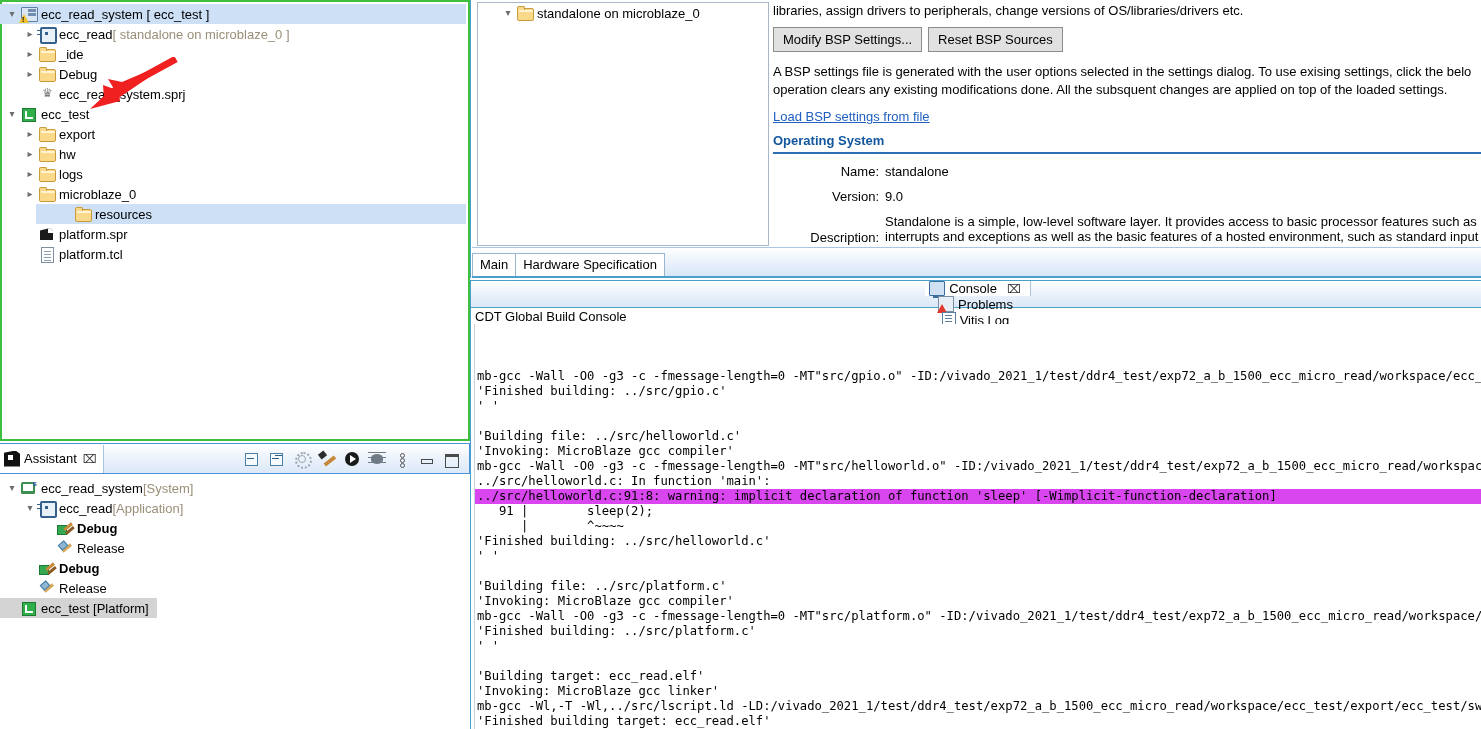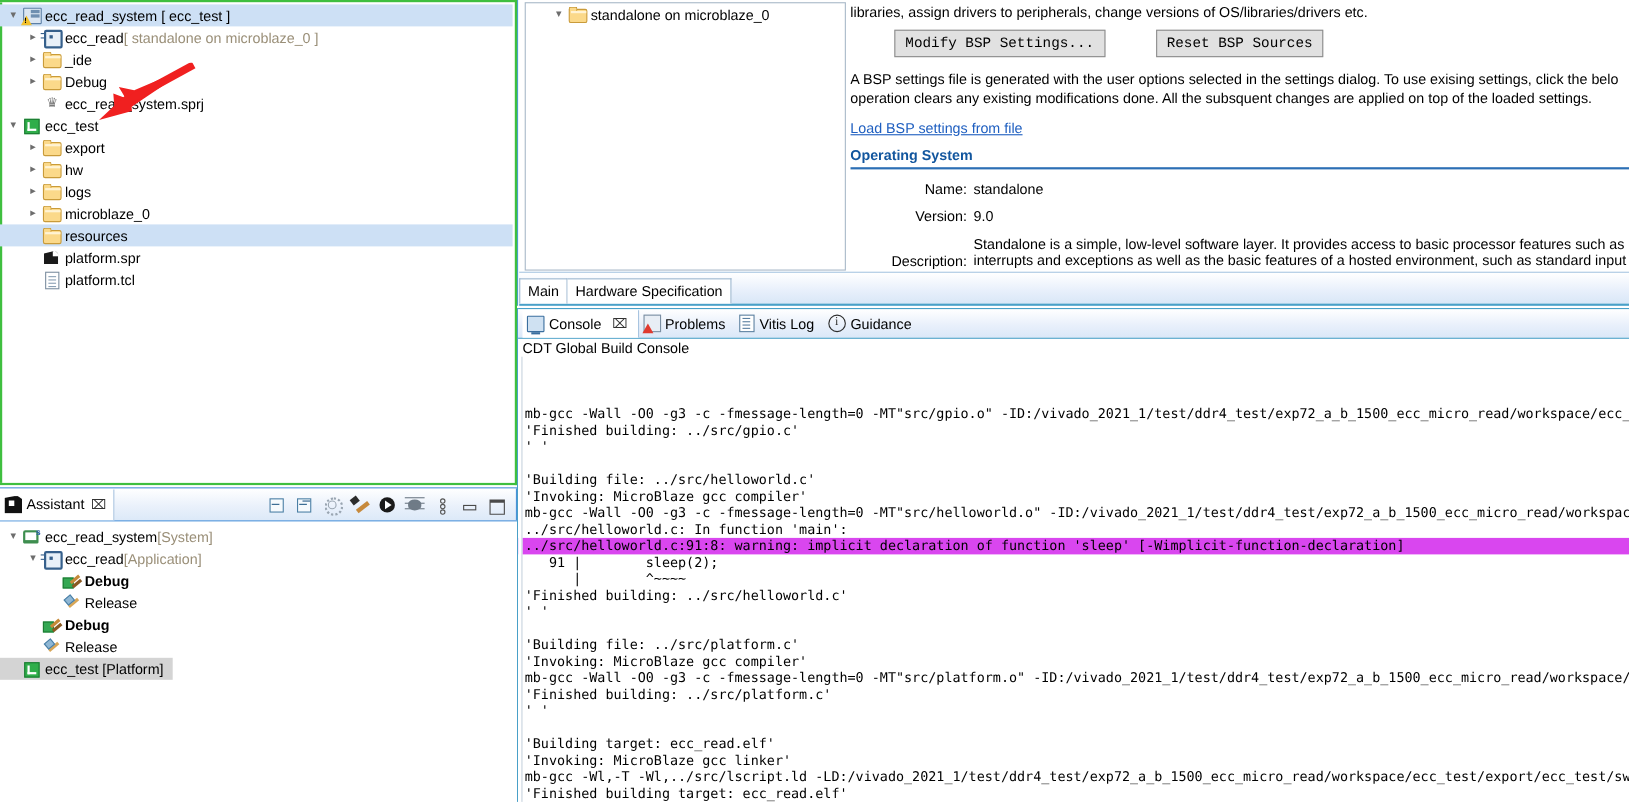--- a/index.html
+++ b/index.html
@@ -365,22 +365,21 @@
     font-size: 13px;
   }
   .bsp-para { color:#000; line-height:18px; }
   .bsp-btnrow{ margin-top: 7px; display:flex; gap:6px; }
   .bsp-btn{
     background:#e1e1e1;
     border:1px solid #8c8c8c;
     padding: 4px 9px;
     font-size: 13px;
     color:#000;
-    font-family:Liberation Mono, monospace;
-    margin-left:40px;
+    font-family:Liberation Sans, sans-serif;
   }
   .bsp-link{
     color:#1f5fc0; text-decoration: underline; display:inline-block;
     margin-top: 10px;
     text-align: right;
   }
   .bsp-section{
     color:#12569e; font-weight:bold; font-size:13px;
     margin-top: 9px;
   }
@@ -423,20 +422,21 @@
     border-left:1px solid #49a0c8;
   }
   #console-tabbar{
     position:relative;
     height:26px;
     background: linear-gradient(to bottom,#ffffff 0%, #e9f0fb 55%, #dbe8f8 100%);
     border-bottom:1px solid #49a0c8;
     border-top:1px solid #49a0c8;
     display:flex; align-items:center;
     padding-left:4px;
+    flex-direction:column;
   }
   .ctab{
     display:flex; align-items:center; gap:4px;
     height:25px; padding:0 9px 0 4px; font-size:13px;
   }
   .ctab.active{ background:#ffffff; border-right:1px solid #a8c4e0; }
 
   .ic-console{
     width:14px;height:13px;position:relative;display:inline-block;
     background:#cfe1f2;border:1px solid #3a6e9e;border-radius:1px;
@@ -568,21 +568,21 @@
             </span>
             <span class="tlabel">logs</span>
           </div>
           <div class="trow" style="padding-left: 22px;">
             <span class="twist">▸</span>
             <span class="ico">
               <span class="ic-folder"></span>
             </span>
             <span class="tlabel">microblaze_0</span>
           </div>
-          <div class="trow sel-blue" style="padding-left: 22px;">
+          <div class="trow sel-blue" style="padding-left: 22px; margin-left: 36px;">
             <span class="twist empty">▸</span>
             <span class="ico">
               <span class="ic-folder"></span>
             </span>
             <span class="tlabel">resources</span>
           </div>
           <div class="trow" style="padding-left: 22px;">
             <span class="twist empty">▸</span>
             <span class="ico">
               <span class="ic-sprfile"></span>

